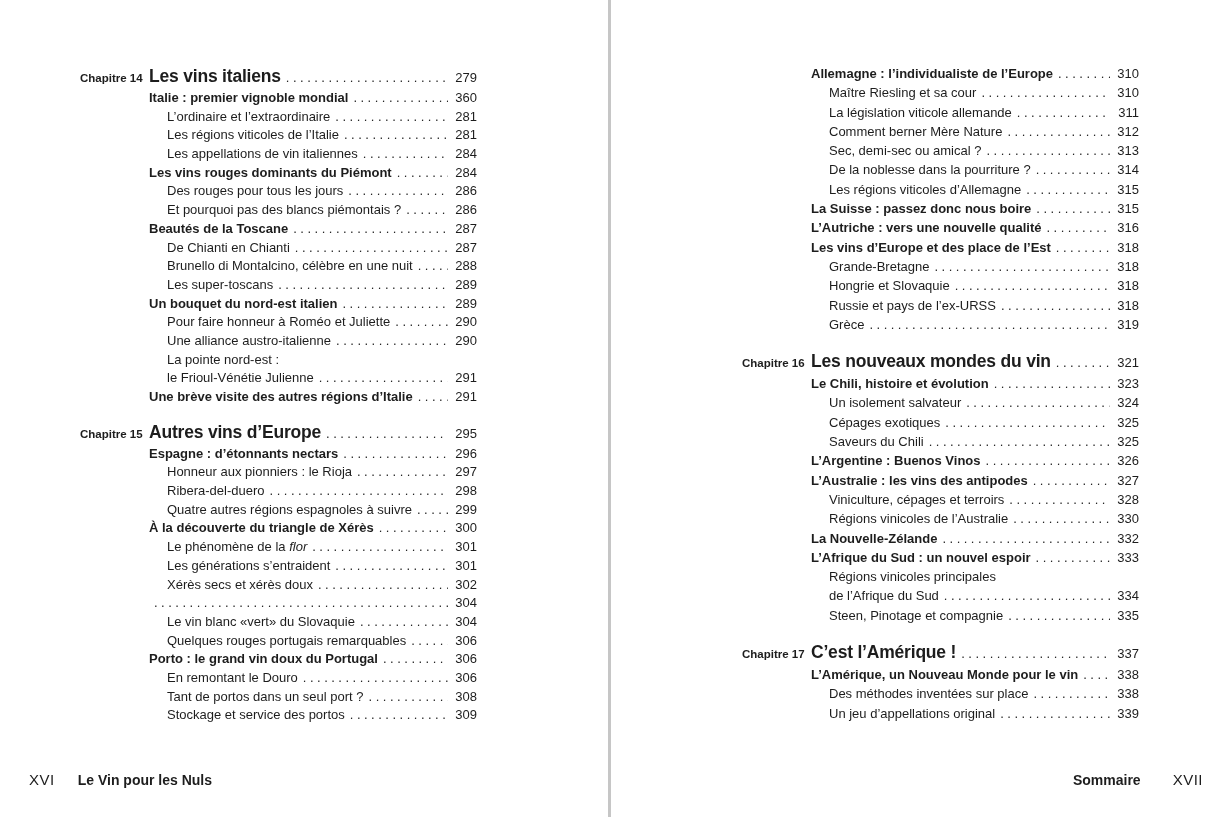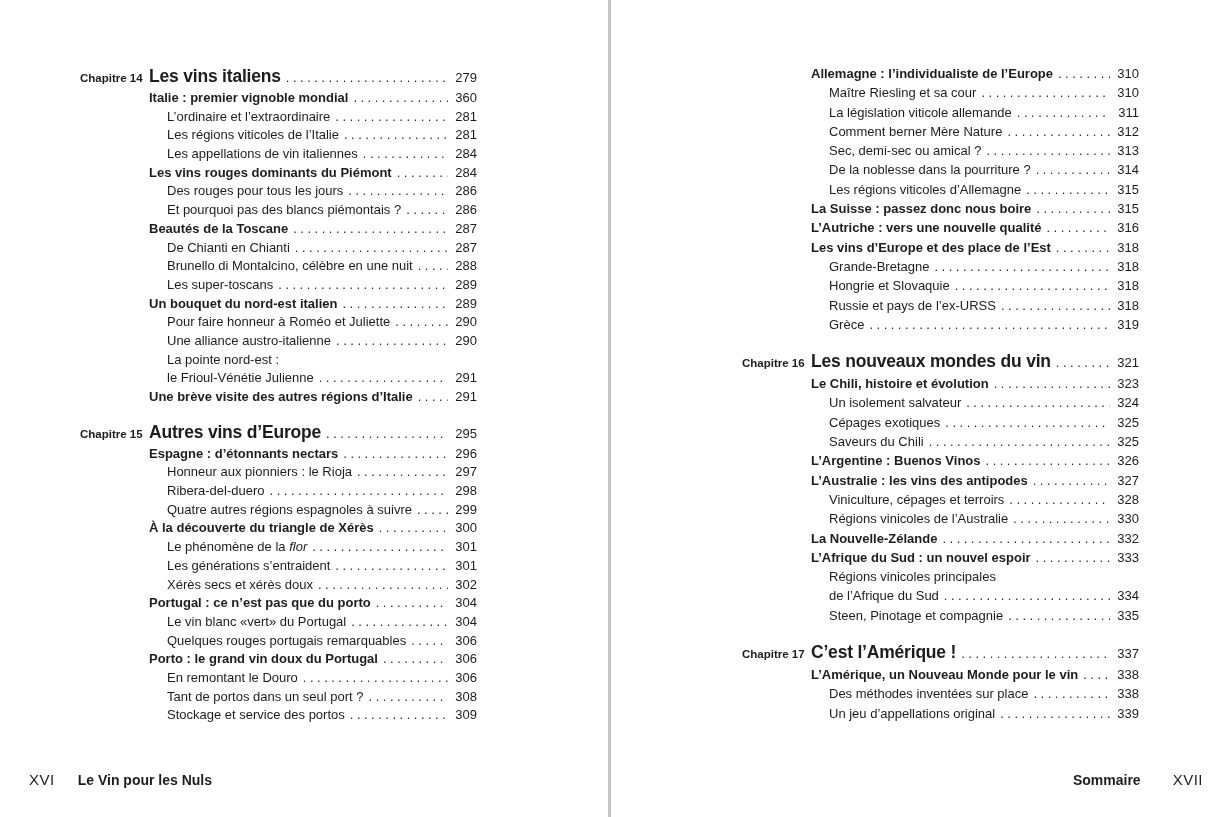--- a/index.html
+++ b/index.html
@@ -179,26 +179,25 @@
         <span class="title">Les générations s’entraident</span>
         <span class="leader"></span>
         <span class="pagenum">301</span>
       </div>
       <div class="row sub">
         <span class="title">Xérès secs et xérès doux</span>
         <span class="leader"></span>
         <span class="pagenum">302</span>
       </div>
       <div class="row section">
-        <span class="title">Portugal : ce n’est pas que du porto</span>
         <span class="leader"></span>
         <span class="pagenum">304</span>
       </div>
       <div class="row sub">
-        <span class="title">Le vin blanc «vert» du Portugal</span>
+        <span class="title">Le vin blanc «vert» du Slovaquie</span>
         <span class="leader"></span>
         <span class="pagenum">304</span>
       </div>
       <div class="row sub">
         <span class="title">Quelques rouges portugais remarquables</span>
         <span class="leader"></span>
         <span class="pagenum">306</span>
       </div>
       <div class="row section">
         <span class="title">Porto : le grand vin doux du Portugal</span>

